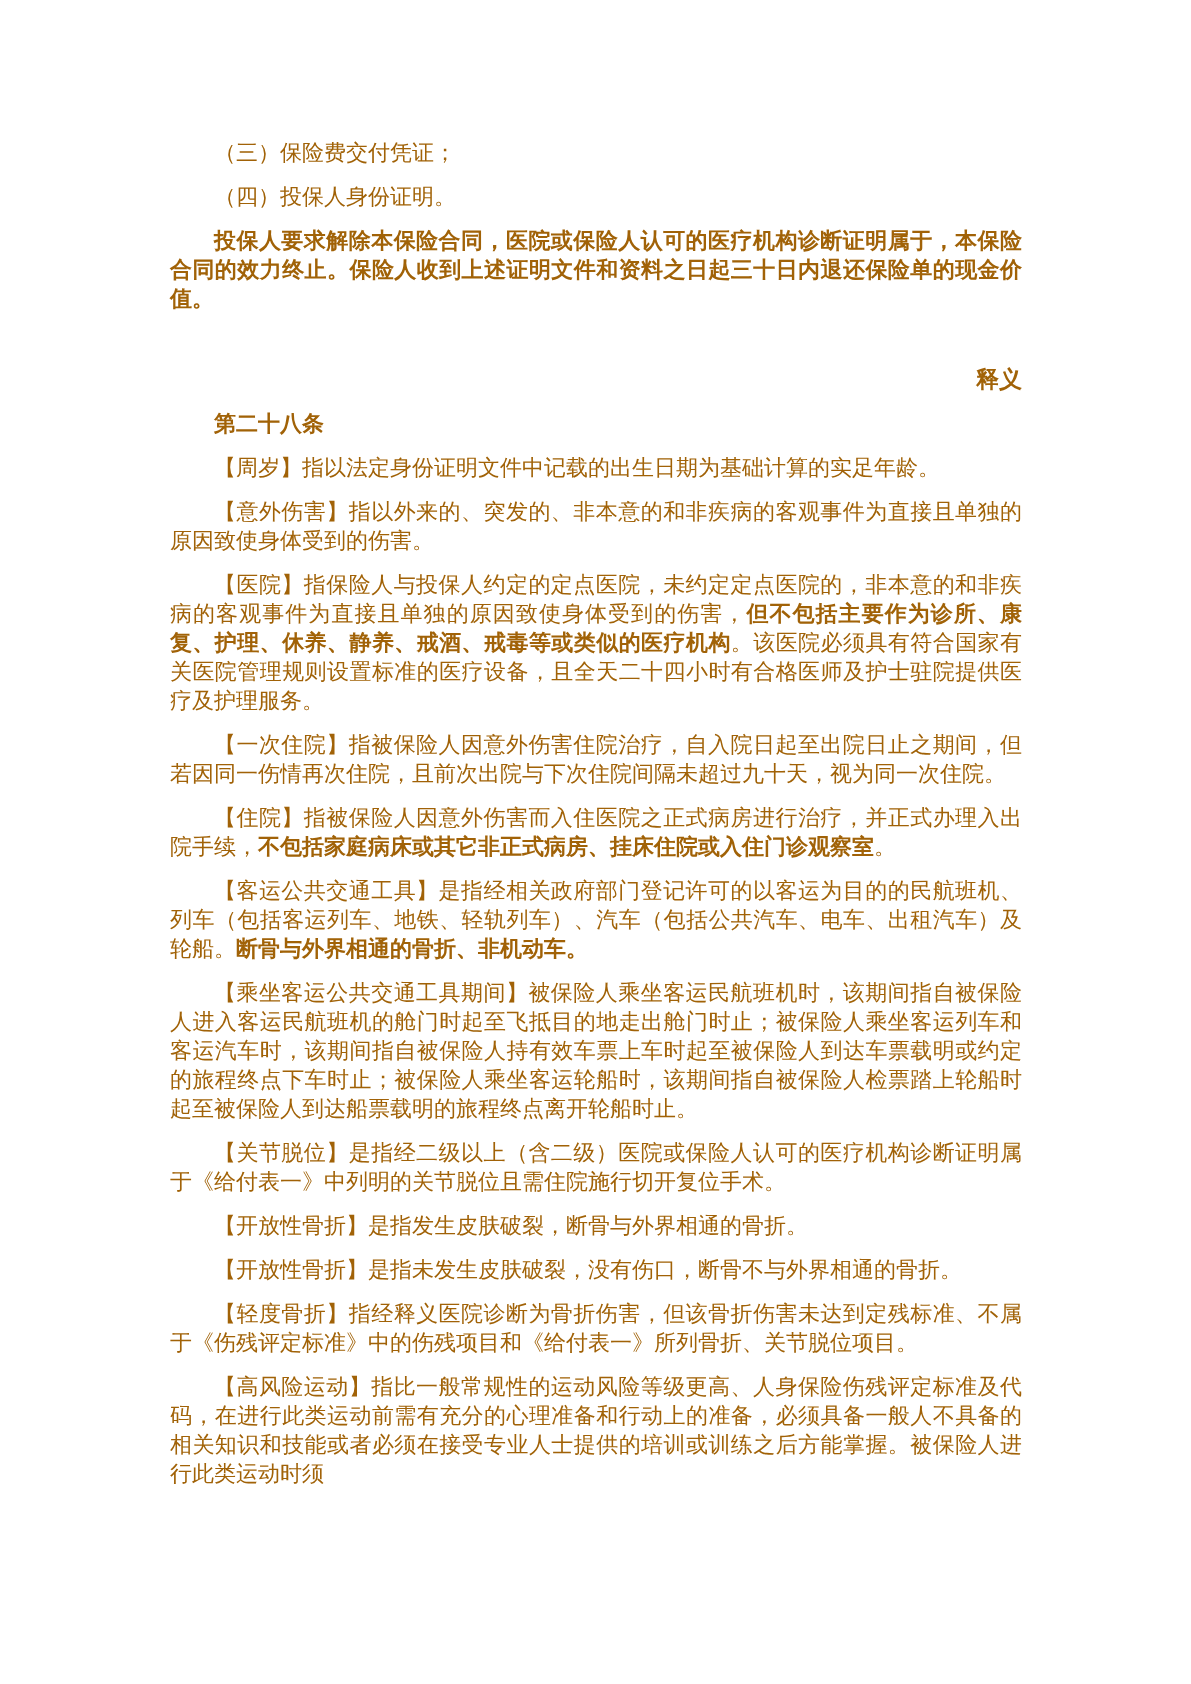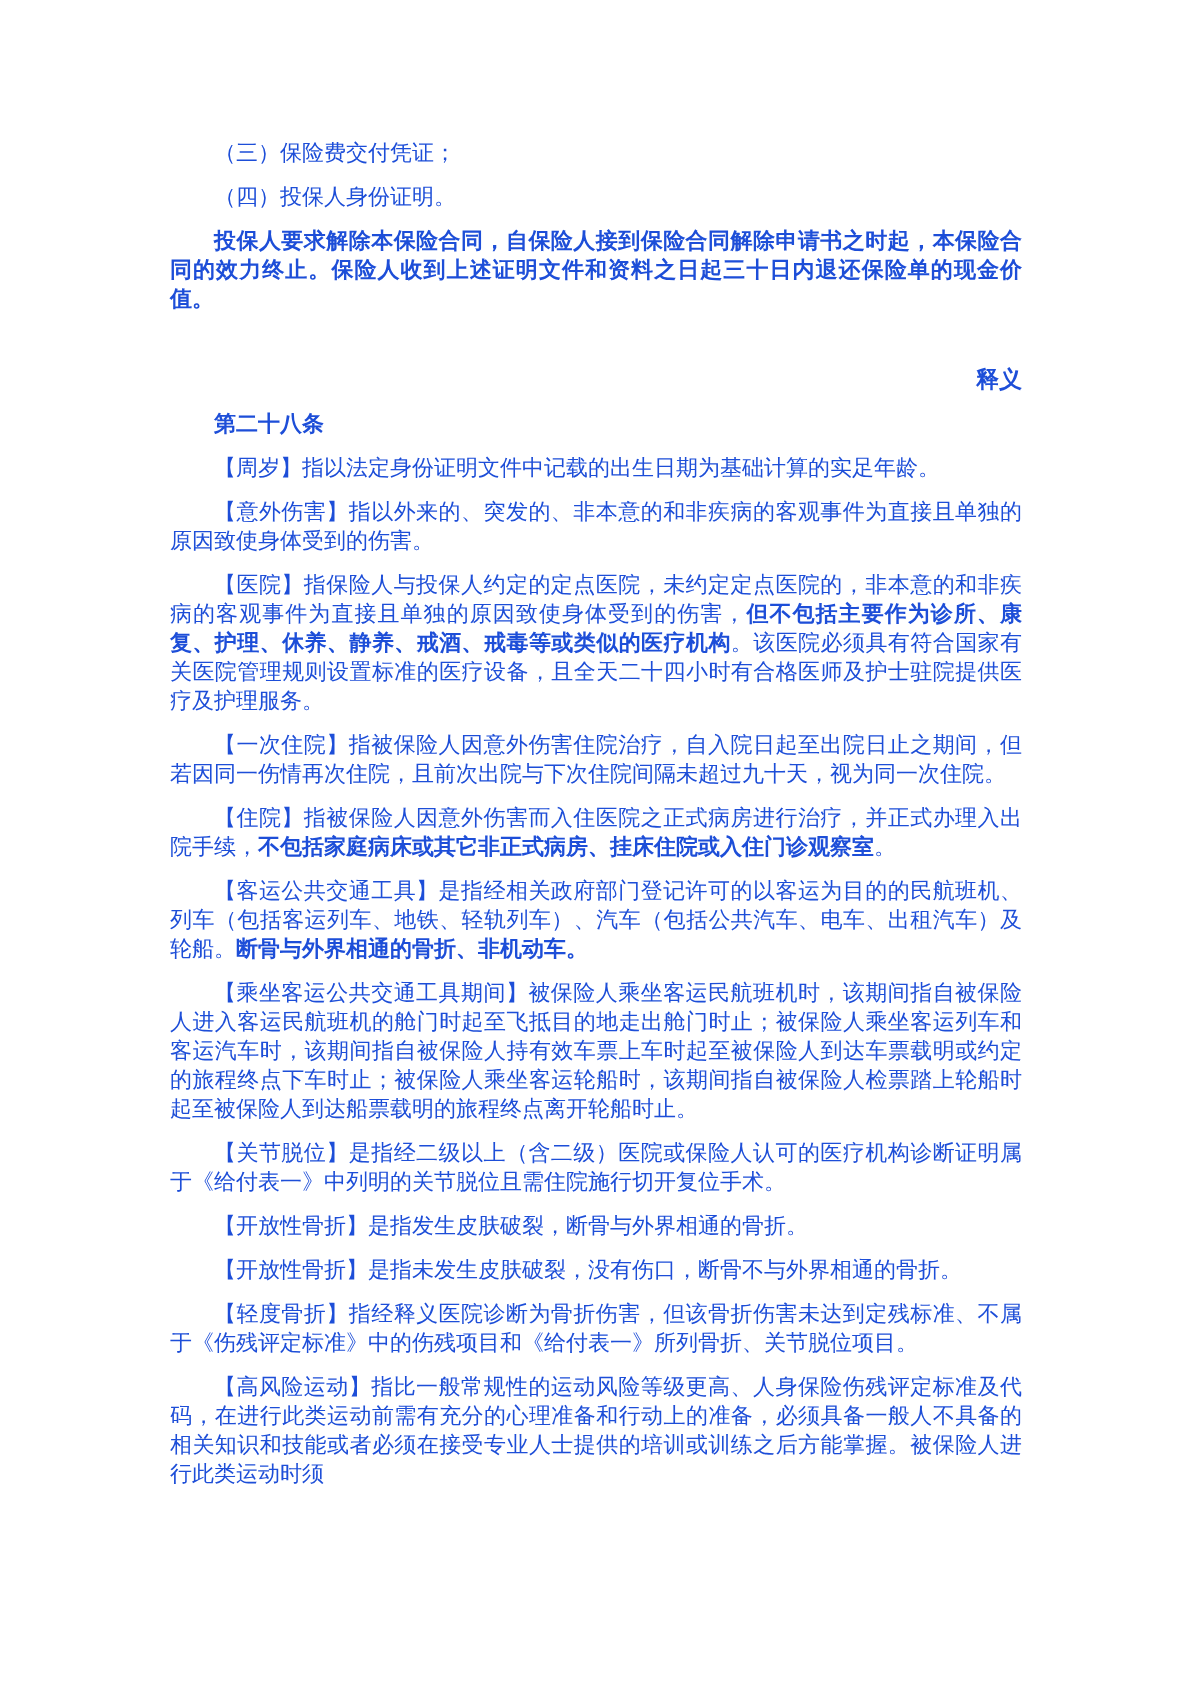--- a/index.html
+++ b/index.html
@@ -5,21 +5,21 @@
   html, body {
     margin: 0;
     padding: 0;
     background: #ffffff;
   }
   .page {
     position: relative;
     width: 1191px;
     height: 1684px;
     background: #ffffff;
-    color: #1d4ed8;
+    color: #a16207;
     font-family: "Liberation Serif", "DejaVu Serif", serif;
     overflow: hidden;
   }
   .content {
     position: absolute;
     left: 170px;
     top: 138px;
     width: 852px;
   }
   .para {
@@ -50,21 +50,21 @@
 </head>
 <body>
 
 <div class="page">
   <div class="content">
 
     <p class="para">（三）保险费交付凭证；</p>
 
     <p class="para">（四）投保人身份证明。</p>
 
-    <p class="para bold">投保人要求解除本保险合同，自保险人接到保险合同解除申请书之时起，本保险合同的效力终止。保险人收到上述证明文件和资料之日起三十日内退还保险单的现金价值。</p>
+    <p class="para bold">投保人要求解除本保险合同，医院或保险人认可的医疗机构诊断证明属于，本保险合同的效力终止。保险人收到上述证明文件和资料之日起三十日内退还保险单的现金价值。</p>
 
     <h2 class="section-title">释义</h2>
 
     <p class="para article">第二十八条</p>
 
     <div>
         <p class="para"><span>【周岁】指以法定身份证明文件中记载的出生日期为基础计算的实足年龄。</span></p>
         <p class="para"><span>【意外伤害】指以外来的、突发的、非本意的和非疾病的客观事件为直接且单独的原因致使身体受到的伤害。</span></p>
         <p class="para"><span>【医院】指保险人与投保人约定的定点医院，未约定定点医院的，非本意的和非疾病的客观事件为直接且单独的原因致使身体受到的伤害，</span><span class="b">但不包括主要作为诊所、康复、护理、休养、静养、戒酒、戒毒等或类似的医疗机构</span><span>。该医院必须具有符合国家有关医院管理规则设置标准的医疗设备，且全天二十四小时有合格医师及护士驻院提供医疗及护理服务。</span></p>
         <p class="para"><span>【一次住院】指被保险人因意外伤害住院治疗，自入院日起至出院日止之期间，但若因同一伤情再次住院，且前次出院与下次住院间隔未超过九十天，视为同一次住院。</span></p>

